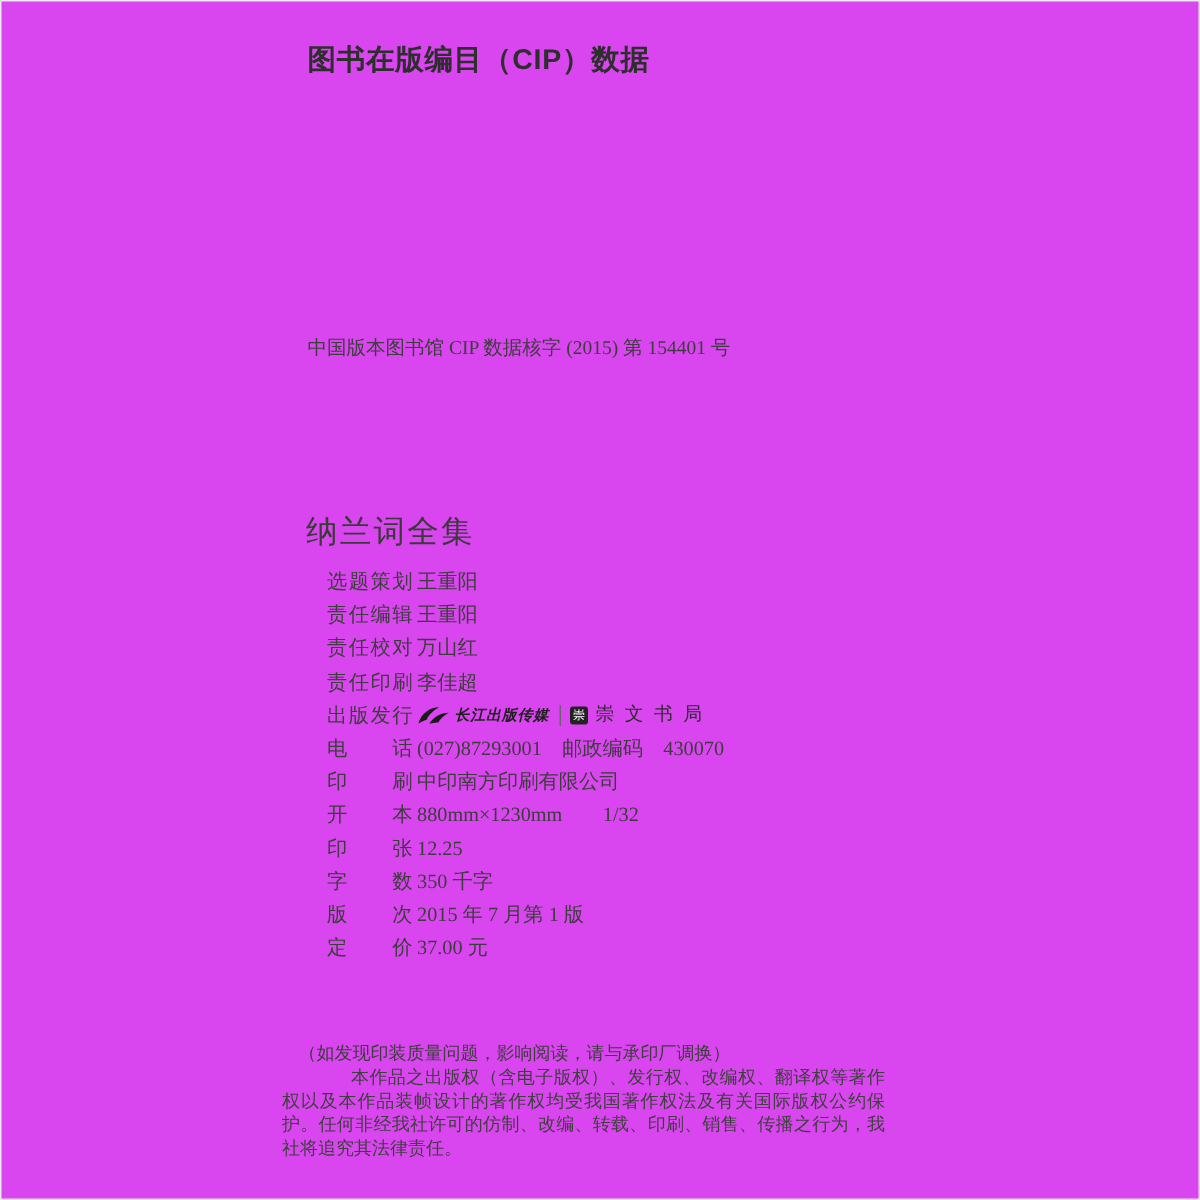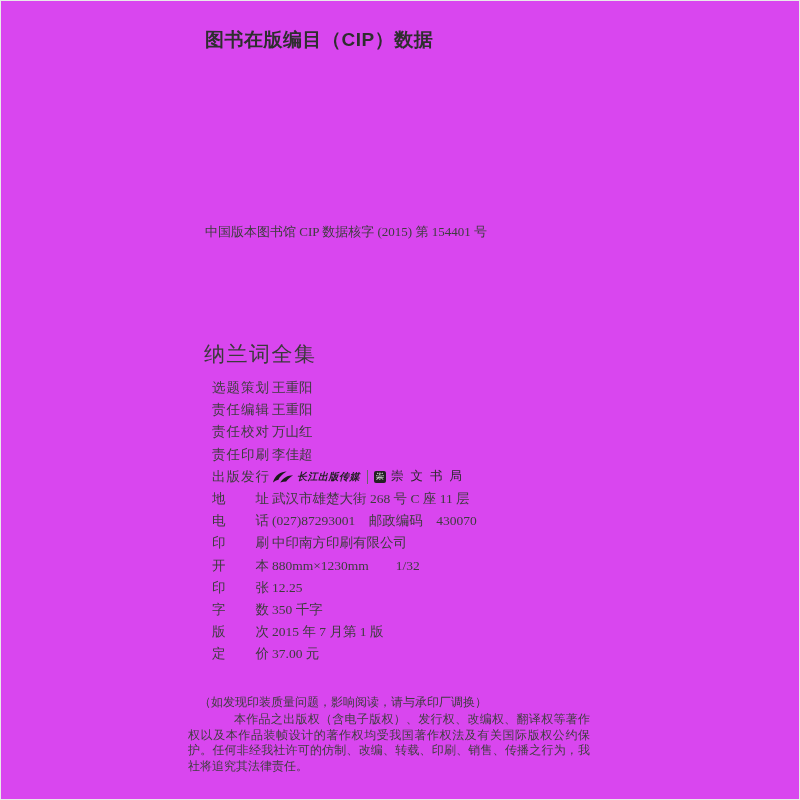--- a/index.html
+++ b/index.html
@@ -20,21 +20,21 @@
   }
   .cip-item{padding-left:6px;}
   .cip-record{
     position:absolute;left:205px;top:223px;font-size:13px;white-space:pre;
   }
   .book-title{
     position:absolute;left:204px;top:340px;margin:0;
     font-family:"Liberation Sans","DejaVu Sans",sans-serif;
     font-size:21px;font-weight:400;color:#3a3a3a;letter-spacing:1.5px;
   }
-  .colophon{position:absolute;left:212px;top:377px;font-size:13.5px;}
+  .colophon{position:absolute;left:218px;top:377px;font-size:13.5px;}
   .col-row{height:22.2px;display:flex;align-items:center;}
   .col-label{
     flex:none;width:57px;margin-right:3px;
     text-align:justify;text-align-last:justify;text-justify:inter-character;
   }
   .col-value{white-space:pre;}
   .logo-wrap{display:flex;align-items:center;}
   .cj-icon{flex:none;margin-right:3px;}
   .cj-text{
     font-style:italic;font-weight:bold;font-size:10px;color:#1f1f1f;
@@ -44,21 +44,21 @@
   .seal-icon{
     flex:none;width:12px;height:12px;background:#222;color:#fff;border-radius:2px;
     font-size:8px;line-height:12px;text-align:center;margin-right:5px;
     font-family:"Liberation Sans","DejaVu Sans",sans-serif;
   }
   .imprint-text{font-size:12.5px;letter-spacing:7px;color:#2b2b2b;white-space:pre;}
   .quality-note{position:absolute;left:199px;top:694px;font-size:12px;white-space:pre;}
   .copyright{
     position:absolute;left:188px;top:712px;width:402px;margin:0;
     font-size:12px;line-height:15.6px;text-align:justify;text-justify:inter-ideograph;
-    text-indent:46px;color:#3f3f3f;
+    text-indent:46px;color:#3f3f3f;font-family:Liberation Mono, monospace;
   }
 </style>
 </head>
 <body>
 
 <div class="page">
 
   <h1 class="cip-header">图书在版编目（CIP）数据</h1>
 
 
@@ -90,24 +90,20 @@
           <path d="M1,13 C3,5 10,1 16,1 C11,4 8,7 7,10 C5,10.5 2.5,11.7 1,13 Z" fill="#1a1a1a"></path>
           <path d="M9,13 C12,8 17,5 23,5 C19,7.5 16.5,10 15.5,12 C13.5,12 11,12.4 9,13 Z" fill="#1a1a1a"></path>
         </svg>
         <span class="cj-text">长江出版传媒</span>
         <span class="logo-sep"></span>
         <span class="seal-icon">崇</span>
         <span class="imprint-text">崇文书局</span>
       </span>
     </div>
     <div class="col-row">
-      <span class="col-label">地址</span>
-      <span class="col-value">武汉市雄楚大街 268 号 C 座 11 层</span>
-    </div>
-    <div class="col-row">
       <span class="col-label">电话</span>
       <span class="col-value">(027)87293001　邮政编码　430070</span>
     </div>
     <div class="col-row">
       <span class="col-label">印刷</span>
       <span class="col-value">中印南方印刷有限公司</span>
     </div>
     <div class="col-row">
       <span class="col-label">开本</span>
       <span class="col-value">880mm×1230mm　　1/32</span>

